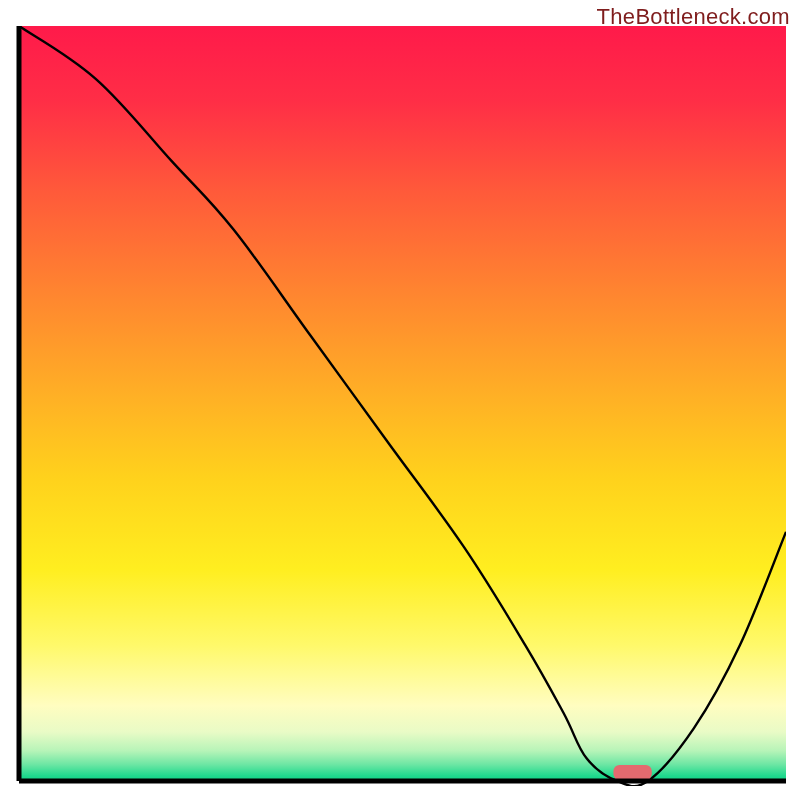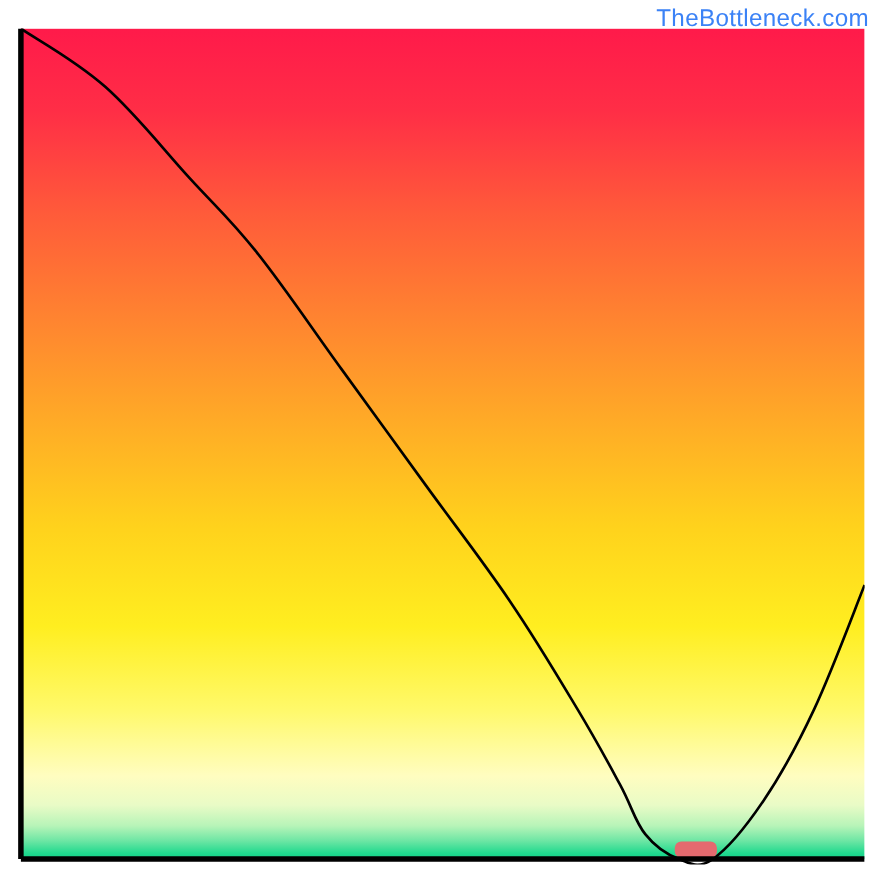--- a/index.html
+++ b/index.html
@@ -15,21 +15,21 @@
     position: relative;
     width: 800px;
     height: 800px;
   }
   .watermark {
     position: absolute;
     top: 4px;
     right: 10px;
     font-size: 22px;
     font-weight: 500;
-    color: #3b82f6;
+    color: #7f1d1d;
     letter-spacing: 0.3px;
   }
   svg.plot {
     position: absolute;
     left: 14px;
     top: 26px;
     width: 772px;
     height: 760px;
   }
 </style>

